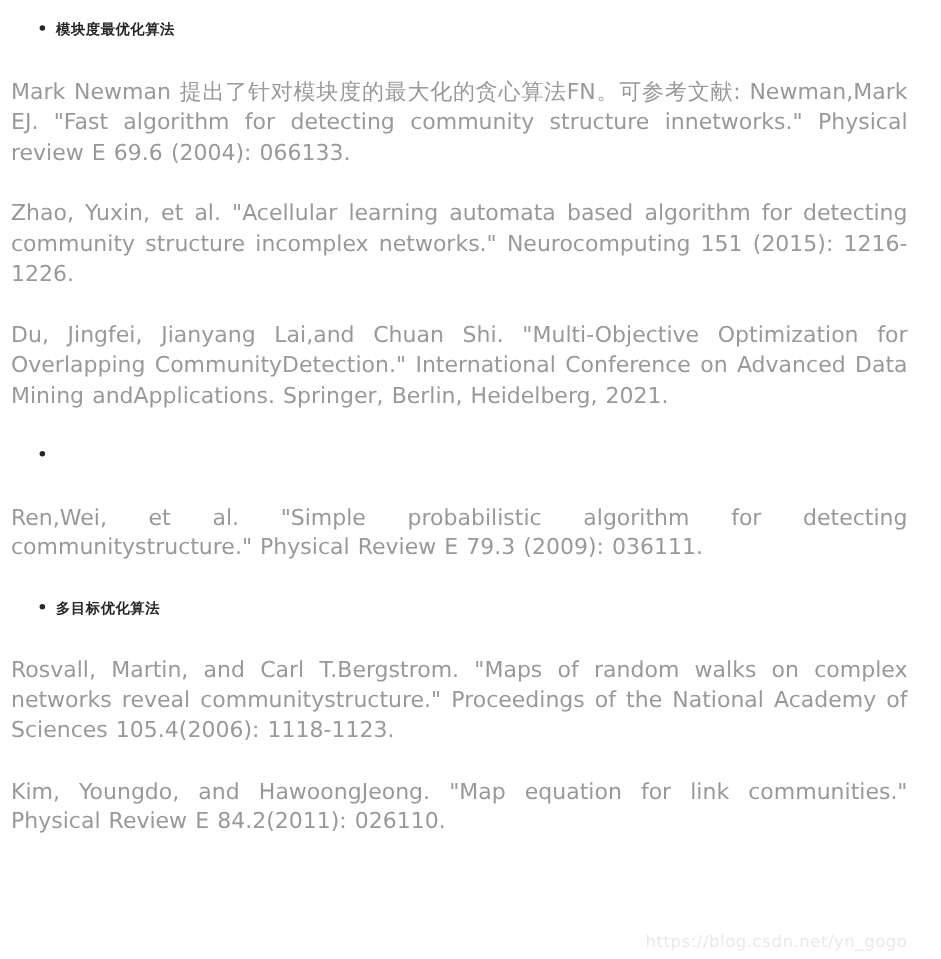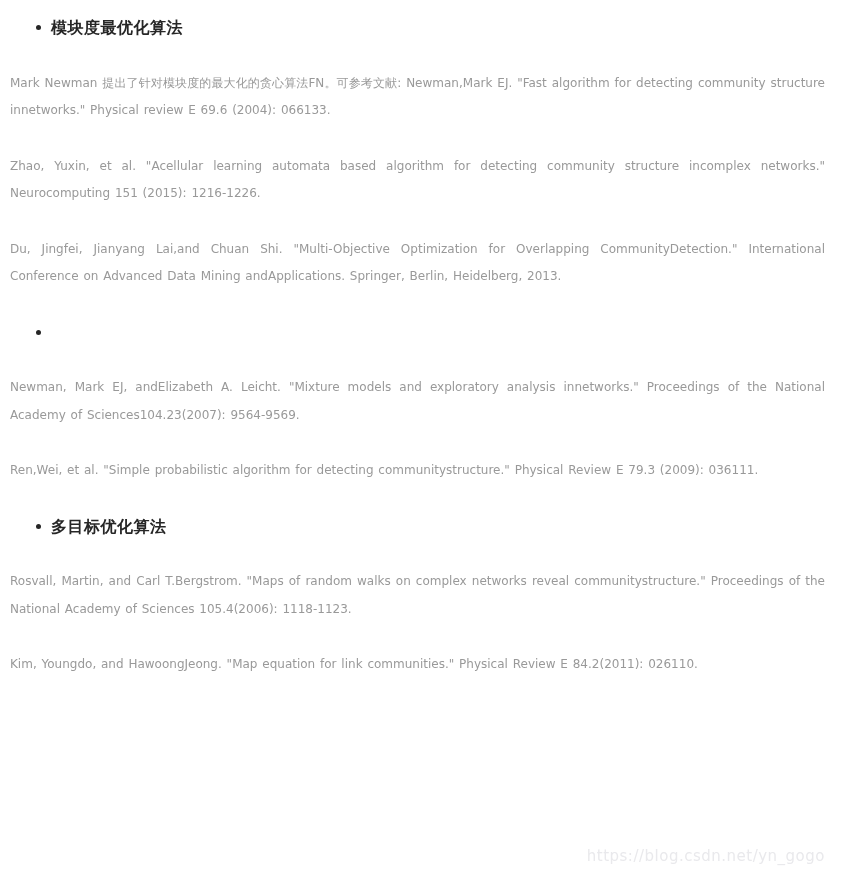--- a/index.html
+++ b/index.html
@@ -13,41 +13,41 @@
     position: relative;
     overflow: hidden;
     font-family: "DejaVu Sans", "Liberation Sans", sans-serif;
   }
   .article {
     padding: 14px 30px 0 10px;
   }
   .section-heading {
     display: block;
     margin: 28px 0 28px 26px;
-    font-size: 16px;
+    font-size: 13px;
     font-weight: bold;
     line-height: 27.5px;
     color: var(--heading-color, #262626);
     letter-spacing: 0.5px;
   }
   .section:first-child .section-heading {
     margin-top: 0;
   }
   .bullet {
     display: inline-block;
     width: 5px;
     height: 5px;
     border-radius: 50%;
     background: var(--heading-color, #262626);
     vertical-align: 3px;
     margin-right: 10px;
   }
   .ref-paragraph {
     margin: 28px 0;
-    font-size: 12px;
+    font-size: 20px;
     line-height: 27.5px;
     color: var(--body-color, #999999);
     text-align: justify;
     text-justify: inter-word;
     word-spacing: 1px;
   }
   .watermark {
     position: absolute;
     right: 30px;
     bottom: 7px;
@@ -62,26 +62,25 @@
 
 <div class="article">
   <div id="sections">
   <div class="section">
     <h3 class="section-heading"><span class="bullet"></span><span class="heading-text">模块度最优化算法</span></h3>
   <p class="ref-paragraph">Mark Newman 提出了针对模块度的最大化的贪心算法FN。可参考文献: Newman,Mark EJ. "Fast algorithm for detecting community structure innetworks." Physical review E 69.6 (2004): 066133.</p>
       </div>
 
   <div class="section">
   <p class="ref-paragraph">Zhao, Yuxin, et al. "Acellular learning automata based algorithm for detecting community structure incomplex networks." Neurocomputing 151 (2015): 1216-1226.</p>
-        <p class="ref-paragraph">Du, Jingfei, Jianyang Lai,and Chuan Shi. "Multi-Objective Optimization for Overlapping CommunityDetection." International Conference on Advanced Data Mining andApplications. Springer, Berlin, Heidelberg, 2013.</p>
+        <p class="ref-paragraph">Du, Jingfei, Jianyang Lai,and Chuan Shi. "Multi-Objective Optimization for Overlapping CommunityDetection." International Conference on Advanced Data Mining andApplications. Springer, Berlin, Heidelberg, 2021.</p>
       </div>
 
   <div class="section">
     <h3 class="section-heading"><span class="bullet"></span></h3>
-  <p class="ref-paragraph">Newman, Mark EJ, andElizabeth A. Leicht. "Mixture models and exploratory analysis innetworks." Proceedings of the National Academy of Sciences104.23(2007): 9564-9569.</p>
         <p class="ref-paragraph">Ren,Wei, et al. "Simple probabilistic algorithm for detecting communitystructure." Physical Review E 79.3 (2009): 036111.</p>
       </div>
 
   <div class="section">
     <h3 class="section-heading"><span class="bullet"></span><span class="heading-text">多目标优化算法</span></h3>
   <p class="ref-paragraph">Rosvall, Martin, and Carl T.Bergstrom. "Maps of random walks on complex networks reveal communitystructure." Proceedings of the National Academy of Sciences 105.4(2006): 1118-1123.</p>
         <p class="ref-paragraph">Kim, Youngdo, and HawoongJeong. "Map equation for link communities." Physical Review E 84.2(2011): 026110.</p>
       </div>
 </div>
 </div>

